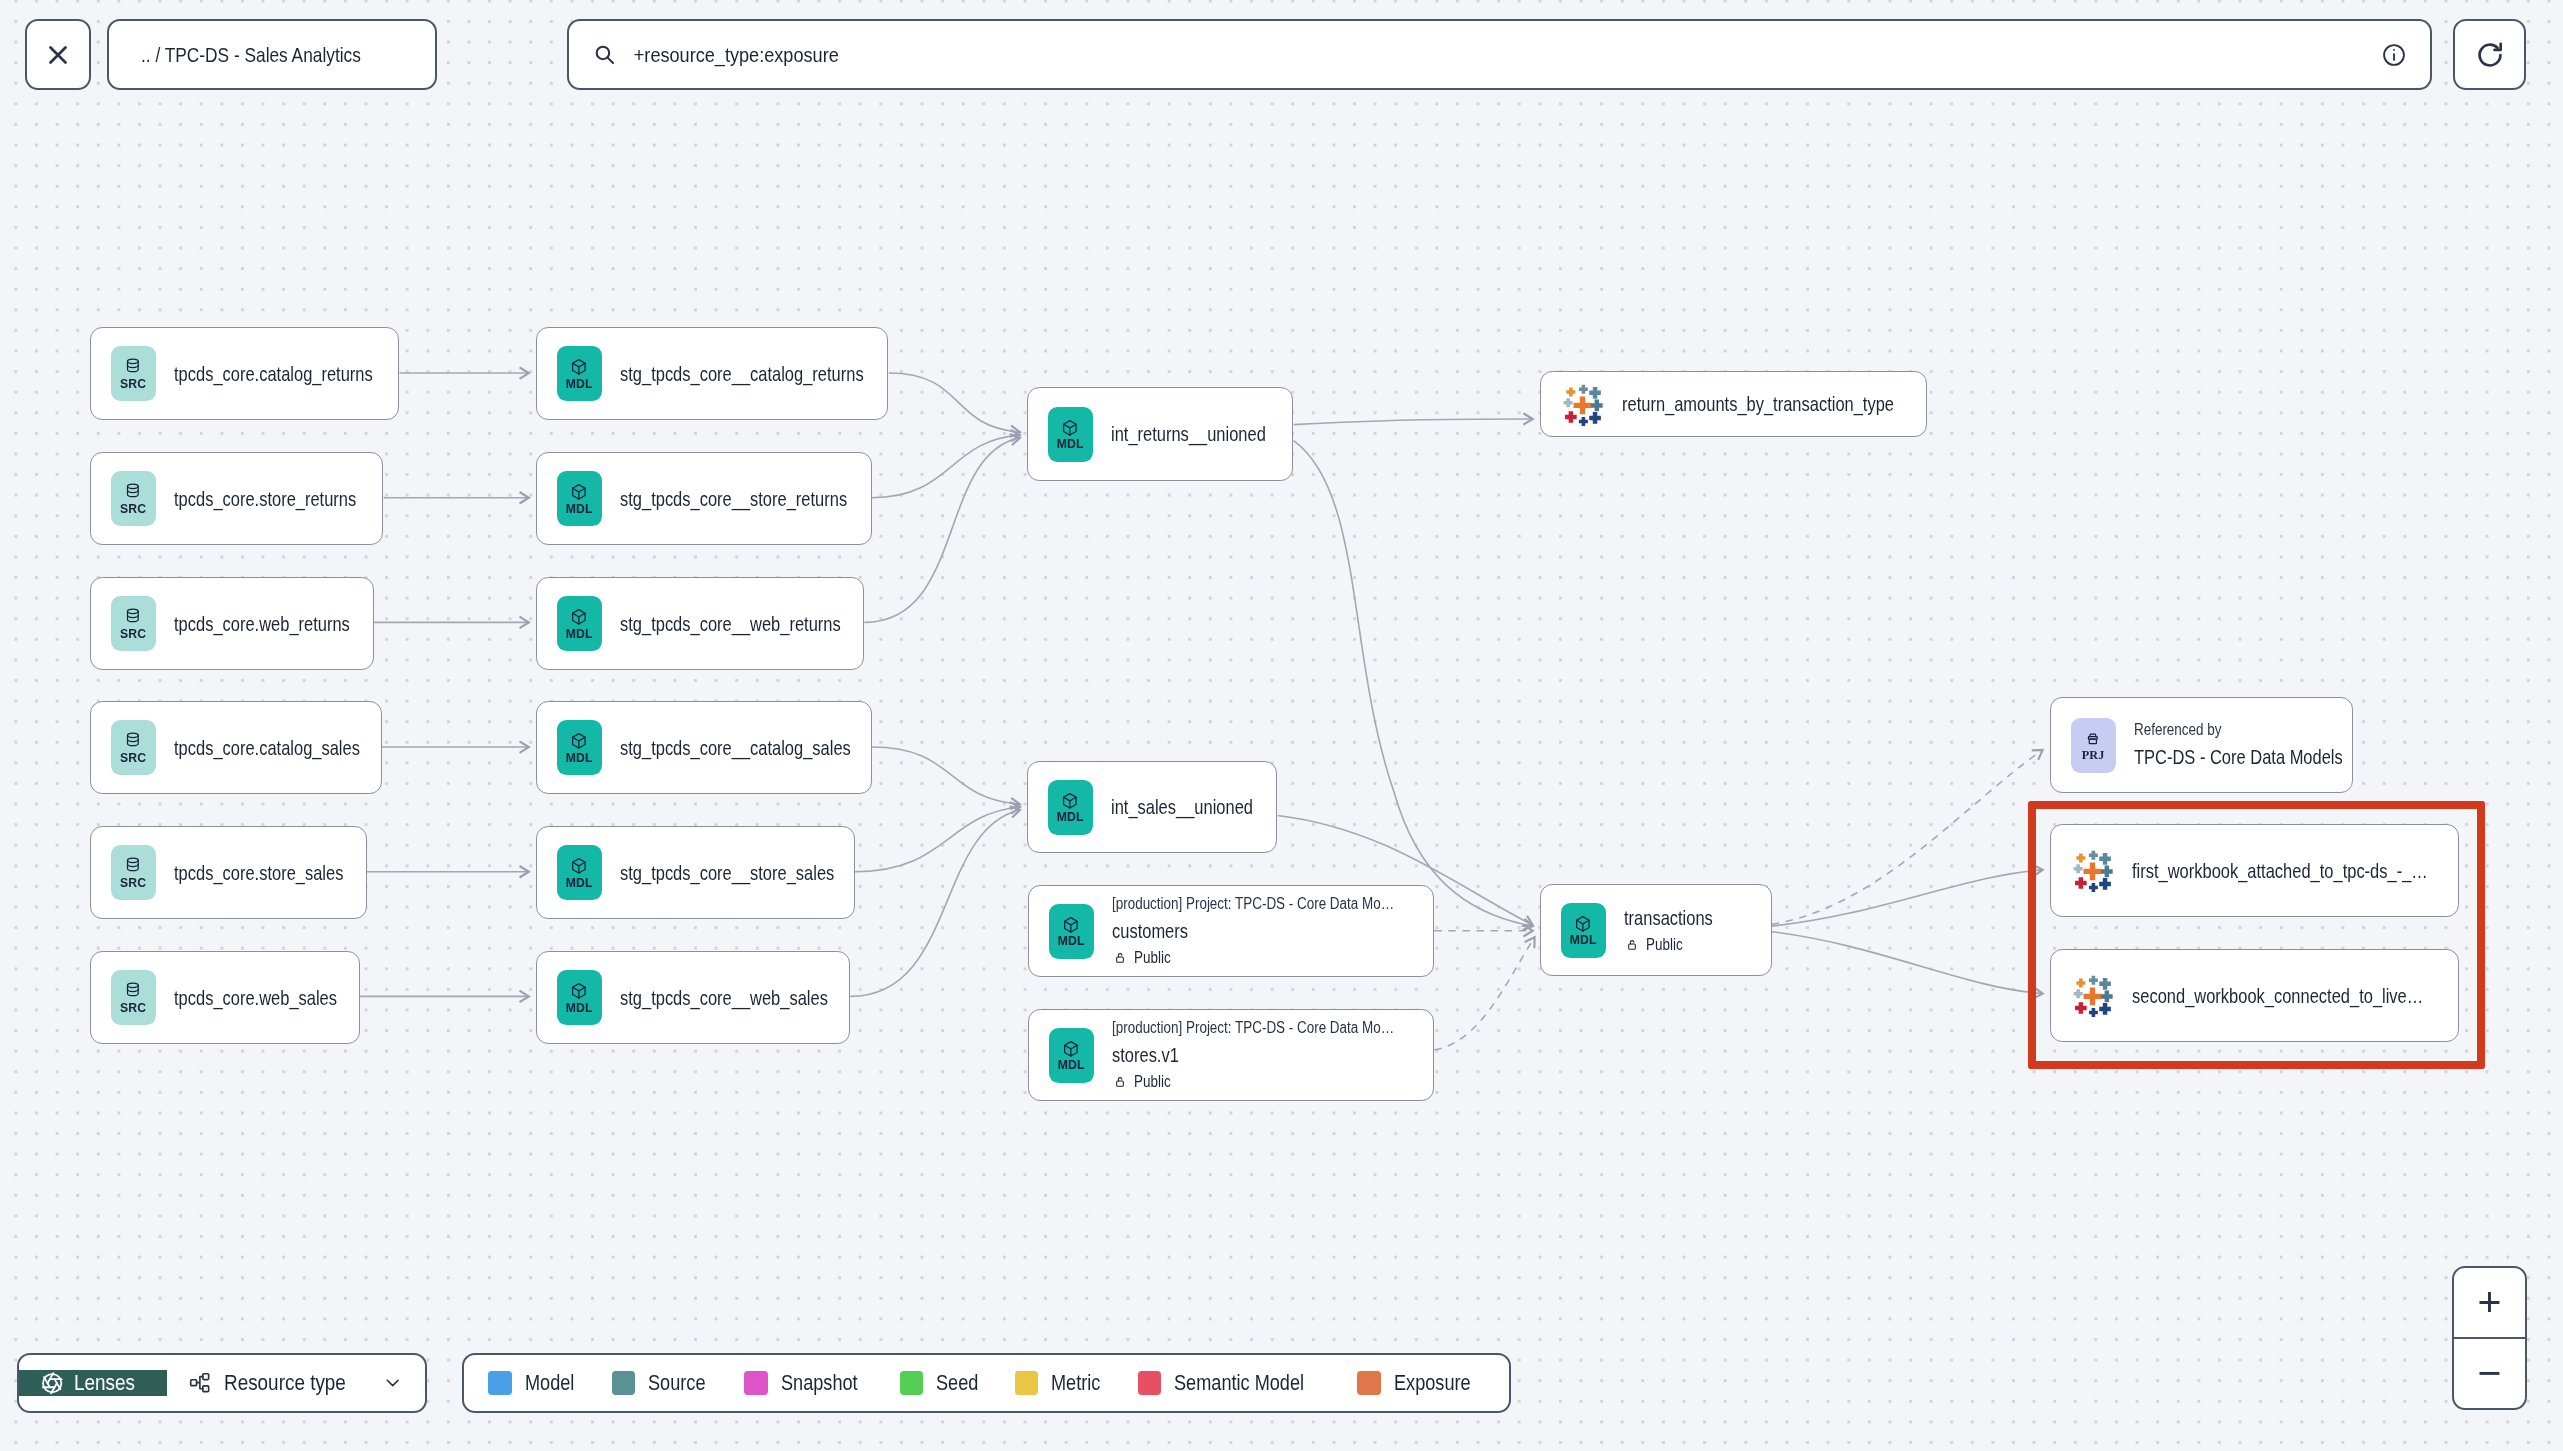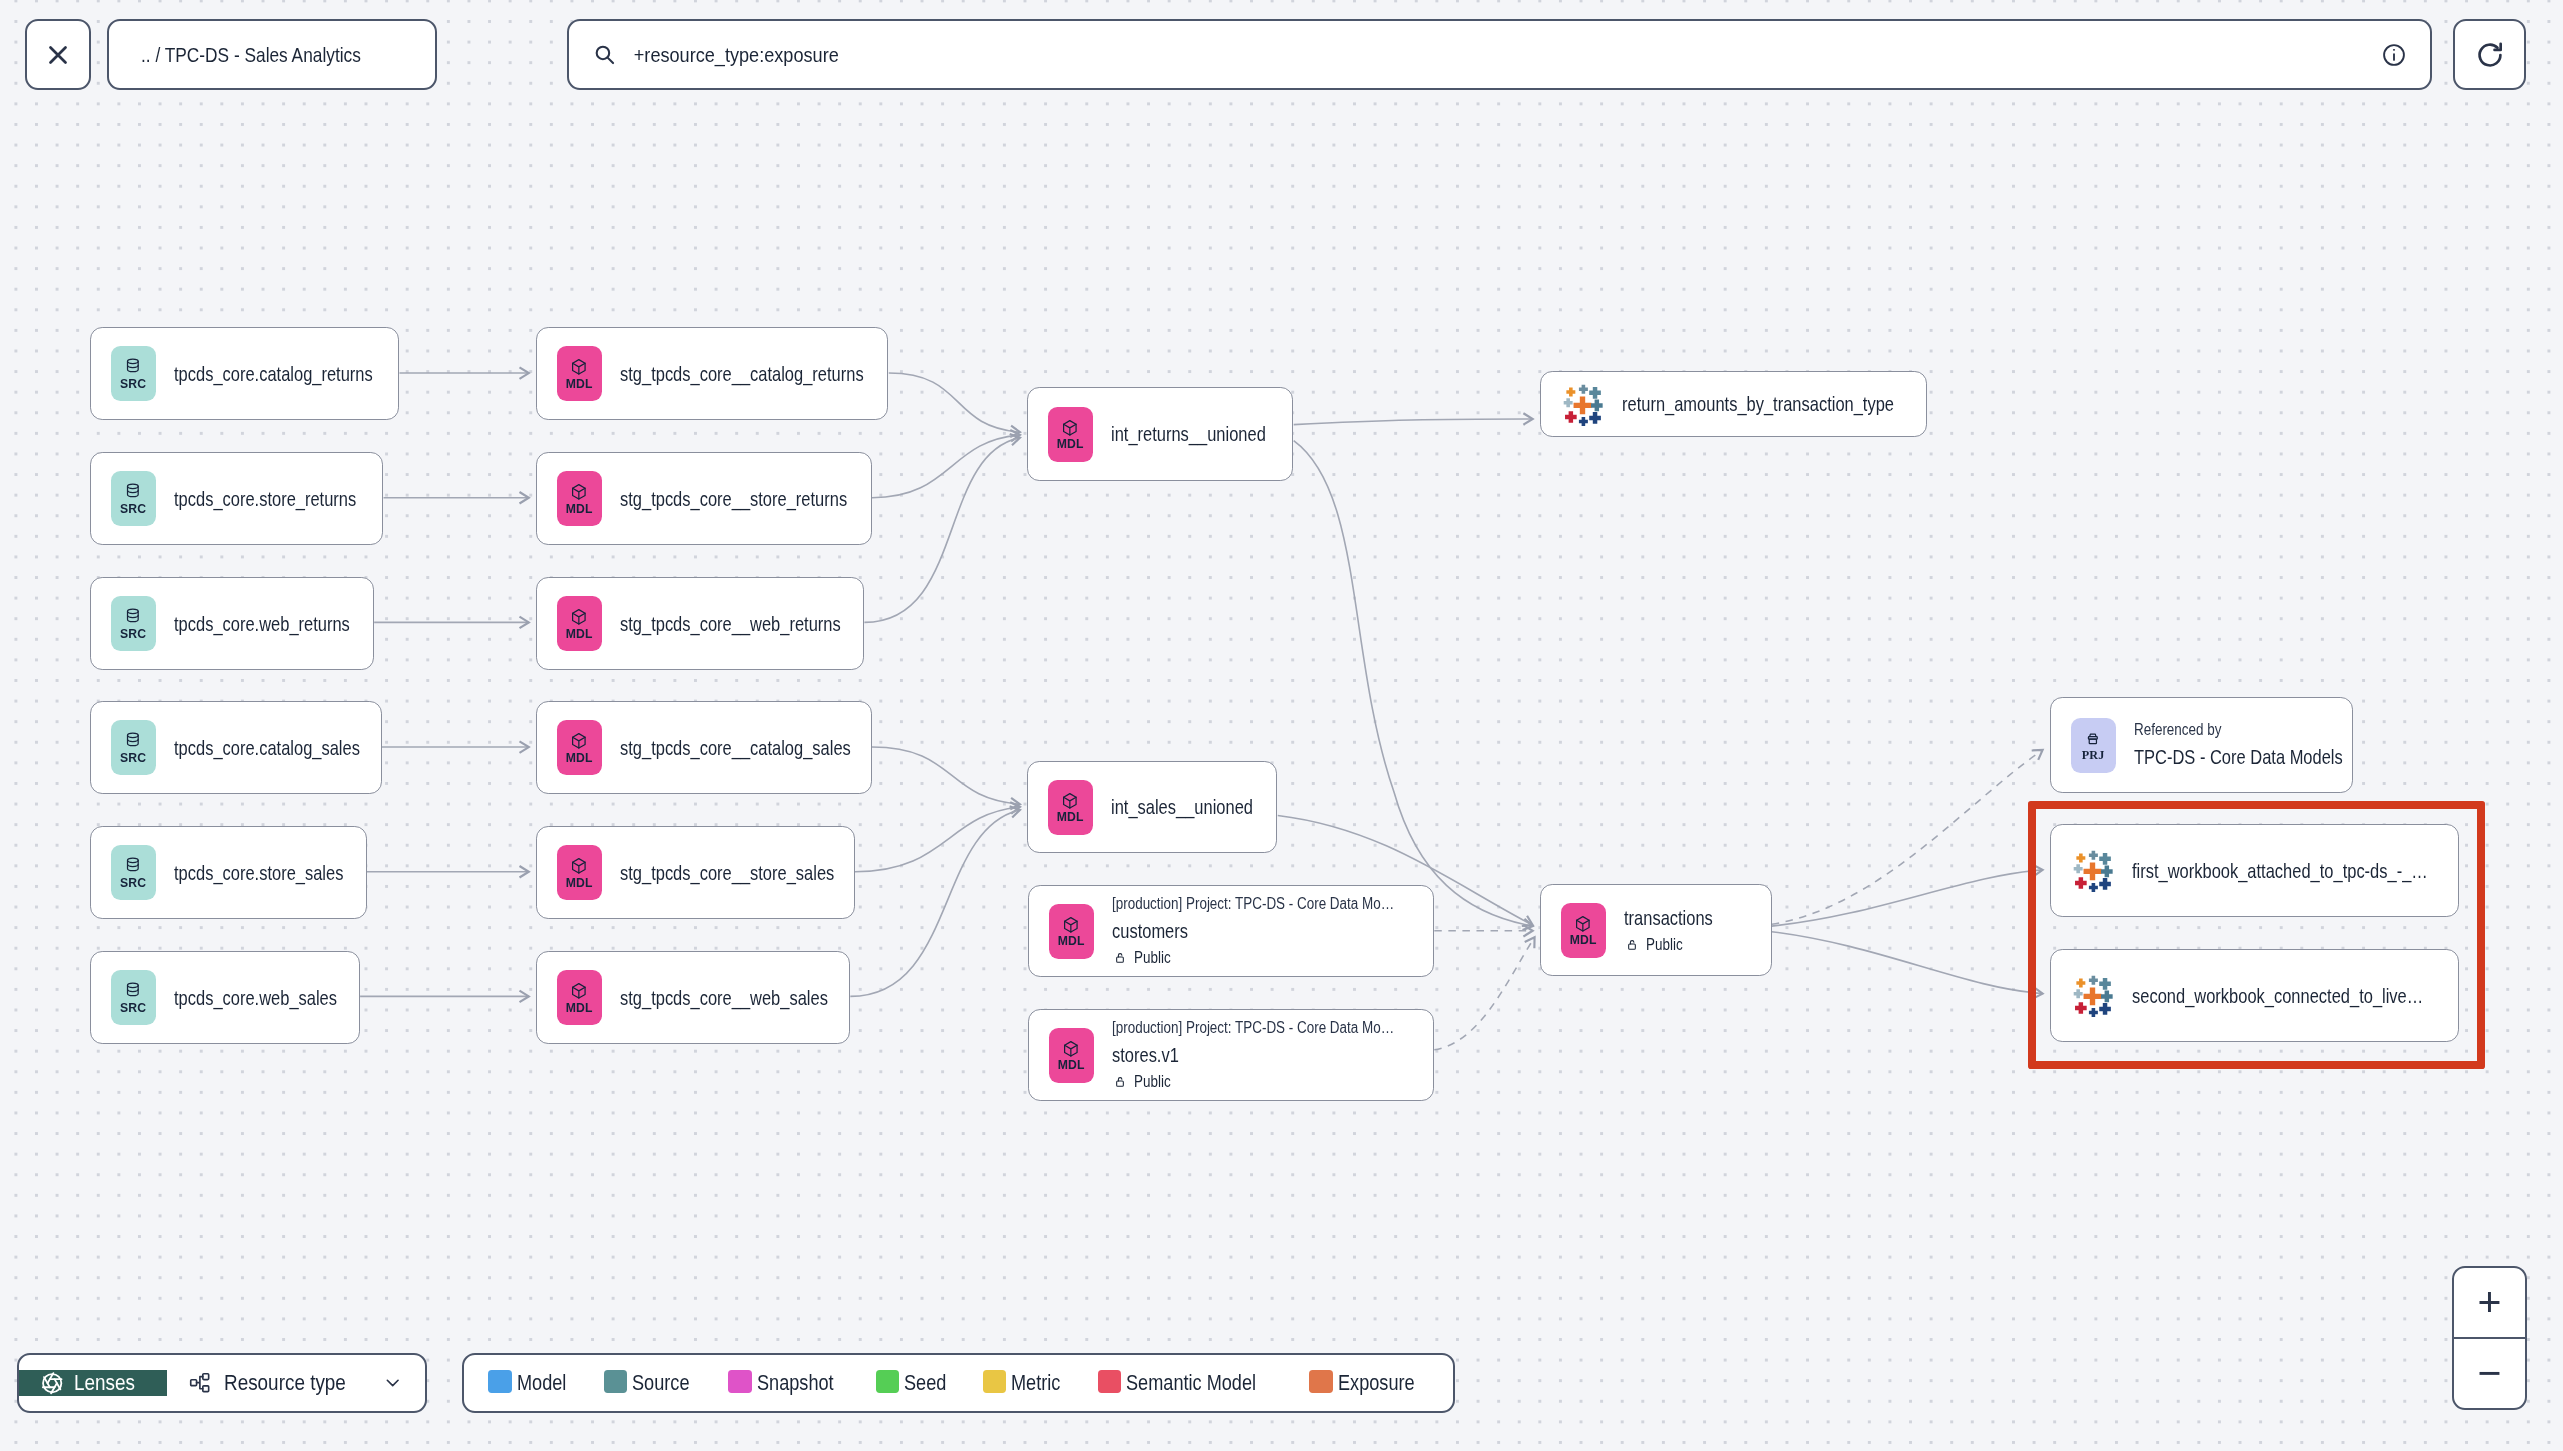--- a/index.html
+++ b/index.html
@@ -18,21 +18,21 @@
   .condensed{display:inline-block;transform:scaleX(.84);transform-origin:left center;white-space:nowrap;}
   .searchinput{border:none;outline:none;background:transparent;flex:1;font-family:"Liberation Sans",sans-serif;
                transform:scaleX(.88);transform-origin:left center;}
   
   .node{position:absolute;display:flex;align-items:center;gap:18px;padding:0 17px 0 19.7px;
         background:#fff;border:1.4px solid #8A8F9D;border-radius:12.2px;box-sizing:border-box;z-index:4;}
   .badge{width:45px;height:55px;border-radius:9.4px;display:flex;flex-direction:column;
          align-items:center;justify-content:center;flex:0 0 auto;}
   .badge svg{width:19.7px;height:19.7px;stroke:#16233B;fill:none;stroke-width:1.5;stroke-linecap:round;stroke-linejoin:round;}
   .blab{font-size:12.2px;font-weight:700;line-height:1;margin-top:0.9px;color:#16233B;letter-spacing:0.2px;}
-  .b-src{background:#ABDED8;}.b-mdl{background:#ec4899;}.b-prj{background:#C7CCF3;font-family:Liberation Serif, serif;}
+  .b-src{background:#ABDED8;}.b-mdl{background:#14b8a6;}.b-prj{background:#C7CCF3;font-family:Liberation Serif, serif;}
   .t{display:inline-block;font-size:20.6px;color:#1B2536;white-space:nowrap;
      transform:scaleX(.8);transform-origin:left center;}
   .sub{display:inline-block;font-size:16px;color:#2A3448;white-space:nowrap;
        transform:scaleX(.84);transform-origin:left center;}
   .ncol{display:flex;flex-direction:column;gap:5.6px;justify-content:center;}
   .pub{display:flex;align-items:center;gap:6.6px;font-size:16px;color:#1B2536;}
   .pub svg{width:16px;height:16px;stroke:#1B2536;fill:none;stroke-width:1.6;stroke-linecap:round;}
   .tbic{width:43px;height:43px;flex:0 0 auto;}
   
   .hlrect{position:absolute;left:2028px;top:801px;width:457px;height:268px;box-sizing:border-box;
@@ -43,21 +43,21 @@
                 background:#fff;z-index:20;}
   .lenses-btn{background:#2F5E57;color:#fff;display:flex;align-items:center;gap:10.3px;padding:0 20.6px;}
   .lenses-btn svg{width:24.4px;height:24.4px;stroke:#fff;fill:none;stroke-width:1.8;stroke-linecap:round;}
   .lenses-lab{font-size:22.5px;color:#fff;}
   .rt-btn{display:flex;align-items:center;gap:12.2px;padding:0 20.6px;background:#fff;}
   .rt-btn svg{width:23.4px;height:23.4px;stroke:#2A3348;fill:none;stroke-width:1.7;stroke-linecap:round;stroke-linejoin:round;}
   .rtlab{font-size:22.5px;}
   .legend{position:absolute;left:462px;top:1353px;height:60px;display:flex;align-items:center;gap:28px;
           padding:0 24.4px;background:#fff;border:2.3px solid #4C566A;border-radius:13px;
           box-sizing:border-box;z-index:20;}
-  .litem{display:flex;gap:5px;}
+  .litem{display:flex;align-items:center;gap:13px;}
   .sw{width:23.4px;height:23.4px;border-radius:3.7px;flex:0 0 auto;}
   .leglab{font-size:21.6px;}
   
   .zoomctl{position:absolute;left:2452px;top:1266px;width:75px;height:144px;background:#fff;
            border:2.3px solid #4C566A;border-radius:13px;box-sizing:border-box;display:flex;
            flex-direction:column;z-index:20;}
   .zbtn{flex:1;display:flex;align-items:center;justify-content:center;font-size:41px;color:#2A3348;
         font-weight:300;}
   .zdiv{height:2.3px;background:#4C566A;}
   svg.edges{position:absolute;left:0;top:0;z-index:2;}

